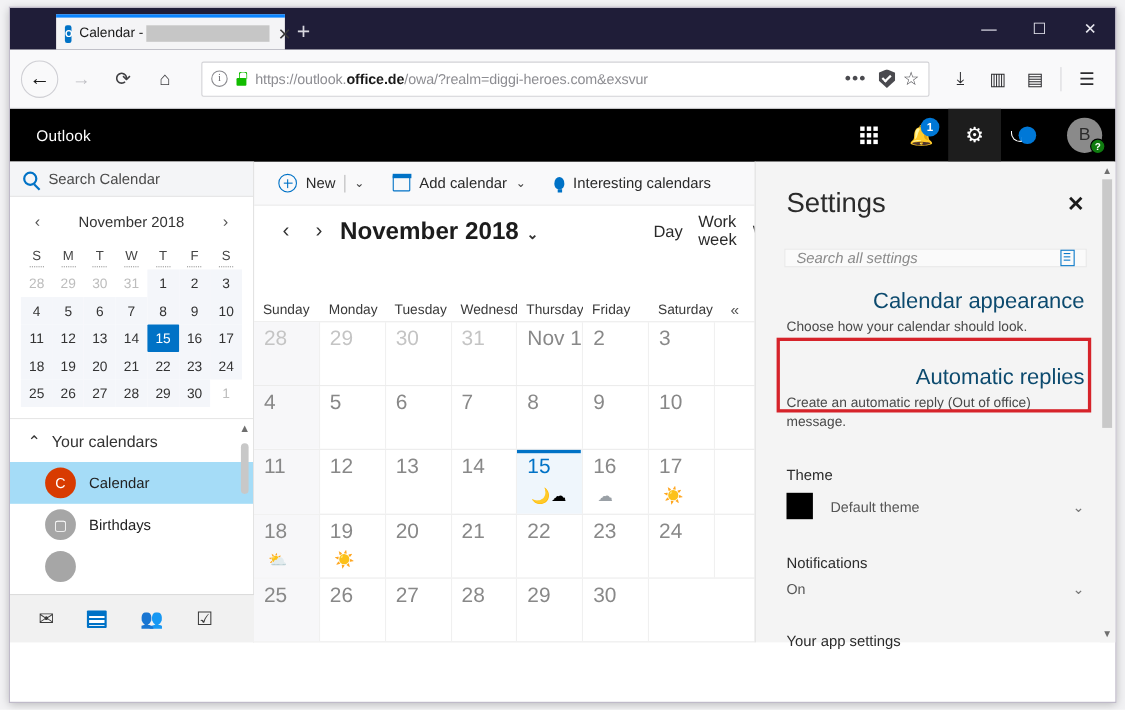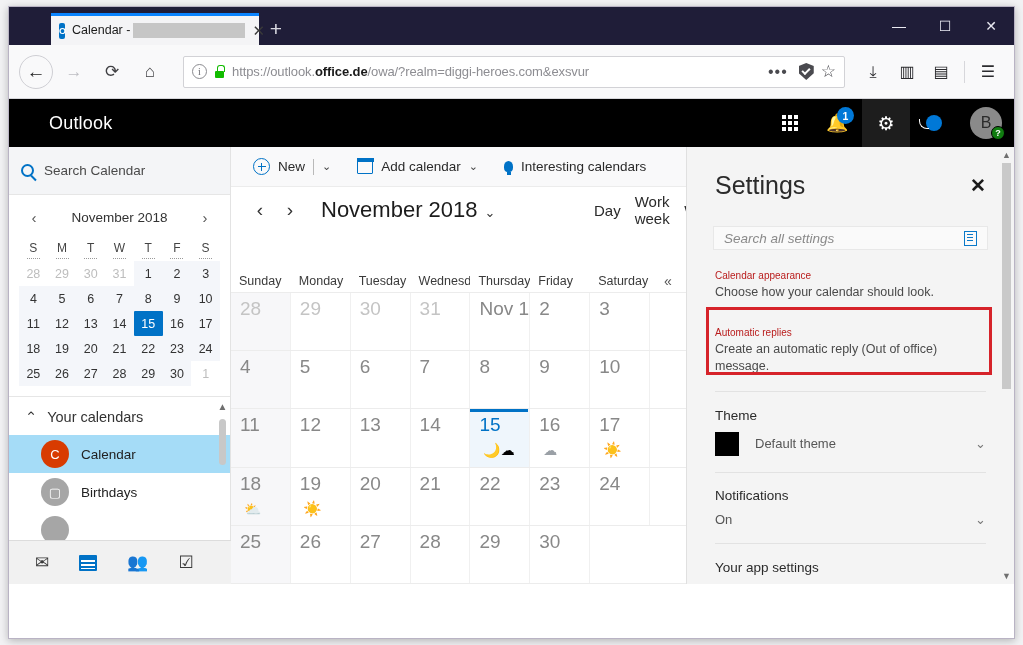--- a/index.html
+++ b/index.html
@@ -93,21 +93,21 @@
   .navbar-right { display: flex; align-items: center; gap: 2px; }
   .nr { width: 32px; height: 32px; display: flex; align-items: center;
         justify-content: center; color: #2b2b2e; font-size: 16px; }
   .vsep { width: 1px; height: 22px; background: #d7d7db; margin: 0 5px; }
 
   
   .owa-header {
     height: 48px; background: #000; display: flex; align-items: center;
     color: #fff; position: relative;
   }
-  .owa-brand { font-size: 18px; margin-left: 40px; letter-spacing: .2px; font-weight: 400; }
+  .owa-brand { font-size: 14px; margin-left: 24px; letter-spacing: .2px; font-weight: 400; }
   .owa-icons { position: absolute; right: 0; top: 0; height: 48px; display: flex; }
   .owa-ic {
     width: 48px; height: 48px; display: flex; align-items: center;
     justify-content: center; color: #fff; position: relative;
   }
   .owa-ic.active { background: #1d1d1d; }
   .waffle { display: grid; grid-template-columns: repeat(3,4px);
             grid-template-rows: repeat(3,4px); gap: 2px; }
   .waffle i { background: #fff; display: block; width: 4px; height: 4px; }
   .badge {
@@ -133,21 +133,21 @@
   .help-dot::before { content:""; position:absolute; left:-7px; top:4px; width:9px; height:9px;
     border-left:1.6px solid #fff; border-bottom:1.6px solid #fff; border-radius: 0 0 0 8px; }
 
   
   .owa-body { display: flex; height: 437px; background: #fff; }
 
   
   .leftpane { width: 222px; border-right: 1px solid #e3e3e3; display: flex;
               flex-direction: column; background: #fff; }
   .search-cal {
-    height: 48px; background: #f4f5f7; border-bottom: 1px solid #e6e6e6;
+    height: 32px; background: #f4f5f7; border-bottom: 1px solid #e6e6e6;
     display: flex; align-items: center; padding: 0 12px; gap: 10px;
   }
   .mag { width: 13px; height: 13px; border: 2px solid #0072c6; border-radius: 50%;
          position: relative; flex: 0 0 auto; }
   .mag::after { content:""; position:absolute; right:-5px; bottom:-4px; width:7px;
     height:2px; background:#0072c6; transform: rotate(45deg); }
   .search-cal span { font-size: 13.5px; color: #4a4a4a; }
 
   .mini-head {
     display: flex; align-items: center; justify-content: space-between;
@@ -207,21 +207,21 @@
   .bulb { width: 9px; height: 11px; background: #0072c6; border-radius: 50% 50% 40% 40%;
           position: relative; }
   .bulb::after { content:""; position:absolute; left:2.5px; bottom:-3px; width:4px;
     height:3px; background:#0072c6; }
   .chev { font-size: 11px; color: #444; }
   .divider-v { width: 1px; height: 16px; background: #b9b9b9; }
 
   .cal-nav { height: 46px; position: relative; display: flex; align-items: center;
              padding-left: 14px; }
   .nav-arrow { width: 30px; font-size: 19px; color: #333; text-align: center; font-weight: 300; }
-  .cal-title { font-size: 22px; color: #1c1c1c; font-weight: 400; margin-left: 16px;
+  .cal-title { font-size: 22px; color: #1c1c1c; font-weight: 700; margin-left: 4px;
                white-space: nowrap; text-align: right; }
   .cal-title .tchev { font-size: 13px; color: #333; margin-left: 7px; }
   .view-opts {
     position: absolute; left: 363px; top: 0; height: 46px; display: flex;
     align-items: center; gap: 14px; font-size: 15px; color: #2a2a2a;
   }
   .view-opts .on { color: #0072c6; }
 
   .daynames {
     display: grid; grid-template-columns: repeat(7, 1fr) 36px;
@@ -260,21 +260,21 @@
     border: 1px solid #e8e8e8; display: flex; align-items: center;
     padding: 0 10px; justify-content: space-between; font-style: italic;
   }
   .set-search span { font-size: 13.5px; color: #8a8a8a; }
   .search-glyph { width: 13px; height: 15px; border: 1.5px solid #0a79c9;
                   position: relative; }
   .search-glyph::after { content:""; position:absolute; left:2px; top:2px; width:6px;
     height:1.4px; background:#0a79c9; box-shadow: 0 3px 0 #0a79c9, 0 6px 0 #0a79c9; }
 
   .set-link-block { padding: 0 28px; margin-top: 20px; }
-  .set-link { font-size: 10px; color: #b91c1c; margin-bottom: 3px; }
+  .set-link { font-size: 20px; color: #0c4a6e; margin-bottom: 3px; text-align: right; }
   .set-desc { font-size: 12.5px; color: #4a4a4a; line-height: 17px; }
   .highlight-box {
     position: absolute; left: 697px; top: 300px; width: 286px; height: 68px;
     border: 3px solid #d6232a; pointer-events: none; z-index: 5;
   }
   .set-section { padding: 0 28px; margin-top: 16px; }
   .set-sec-hr { height: 1px; background: #e2e2e2; margin: 16px 28px 0 28px; }
   .set-sec-title { font-size: 13.5px; color: #2b2b2b; margin-bottom: 9px; }
   .set-row { display: flex; align-items: center; justify-content: space-between; }
   .theme-left { display: flex; align-items: center; gap: 16px; }

